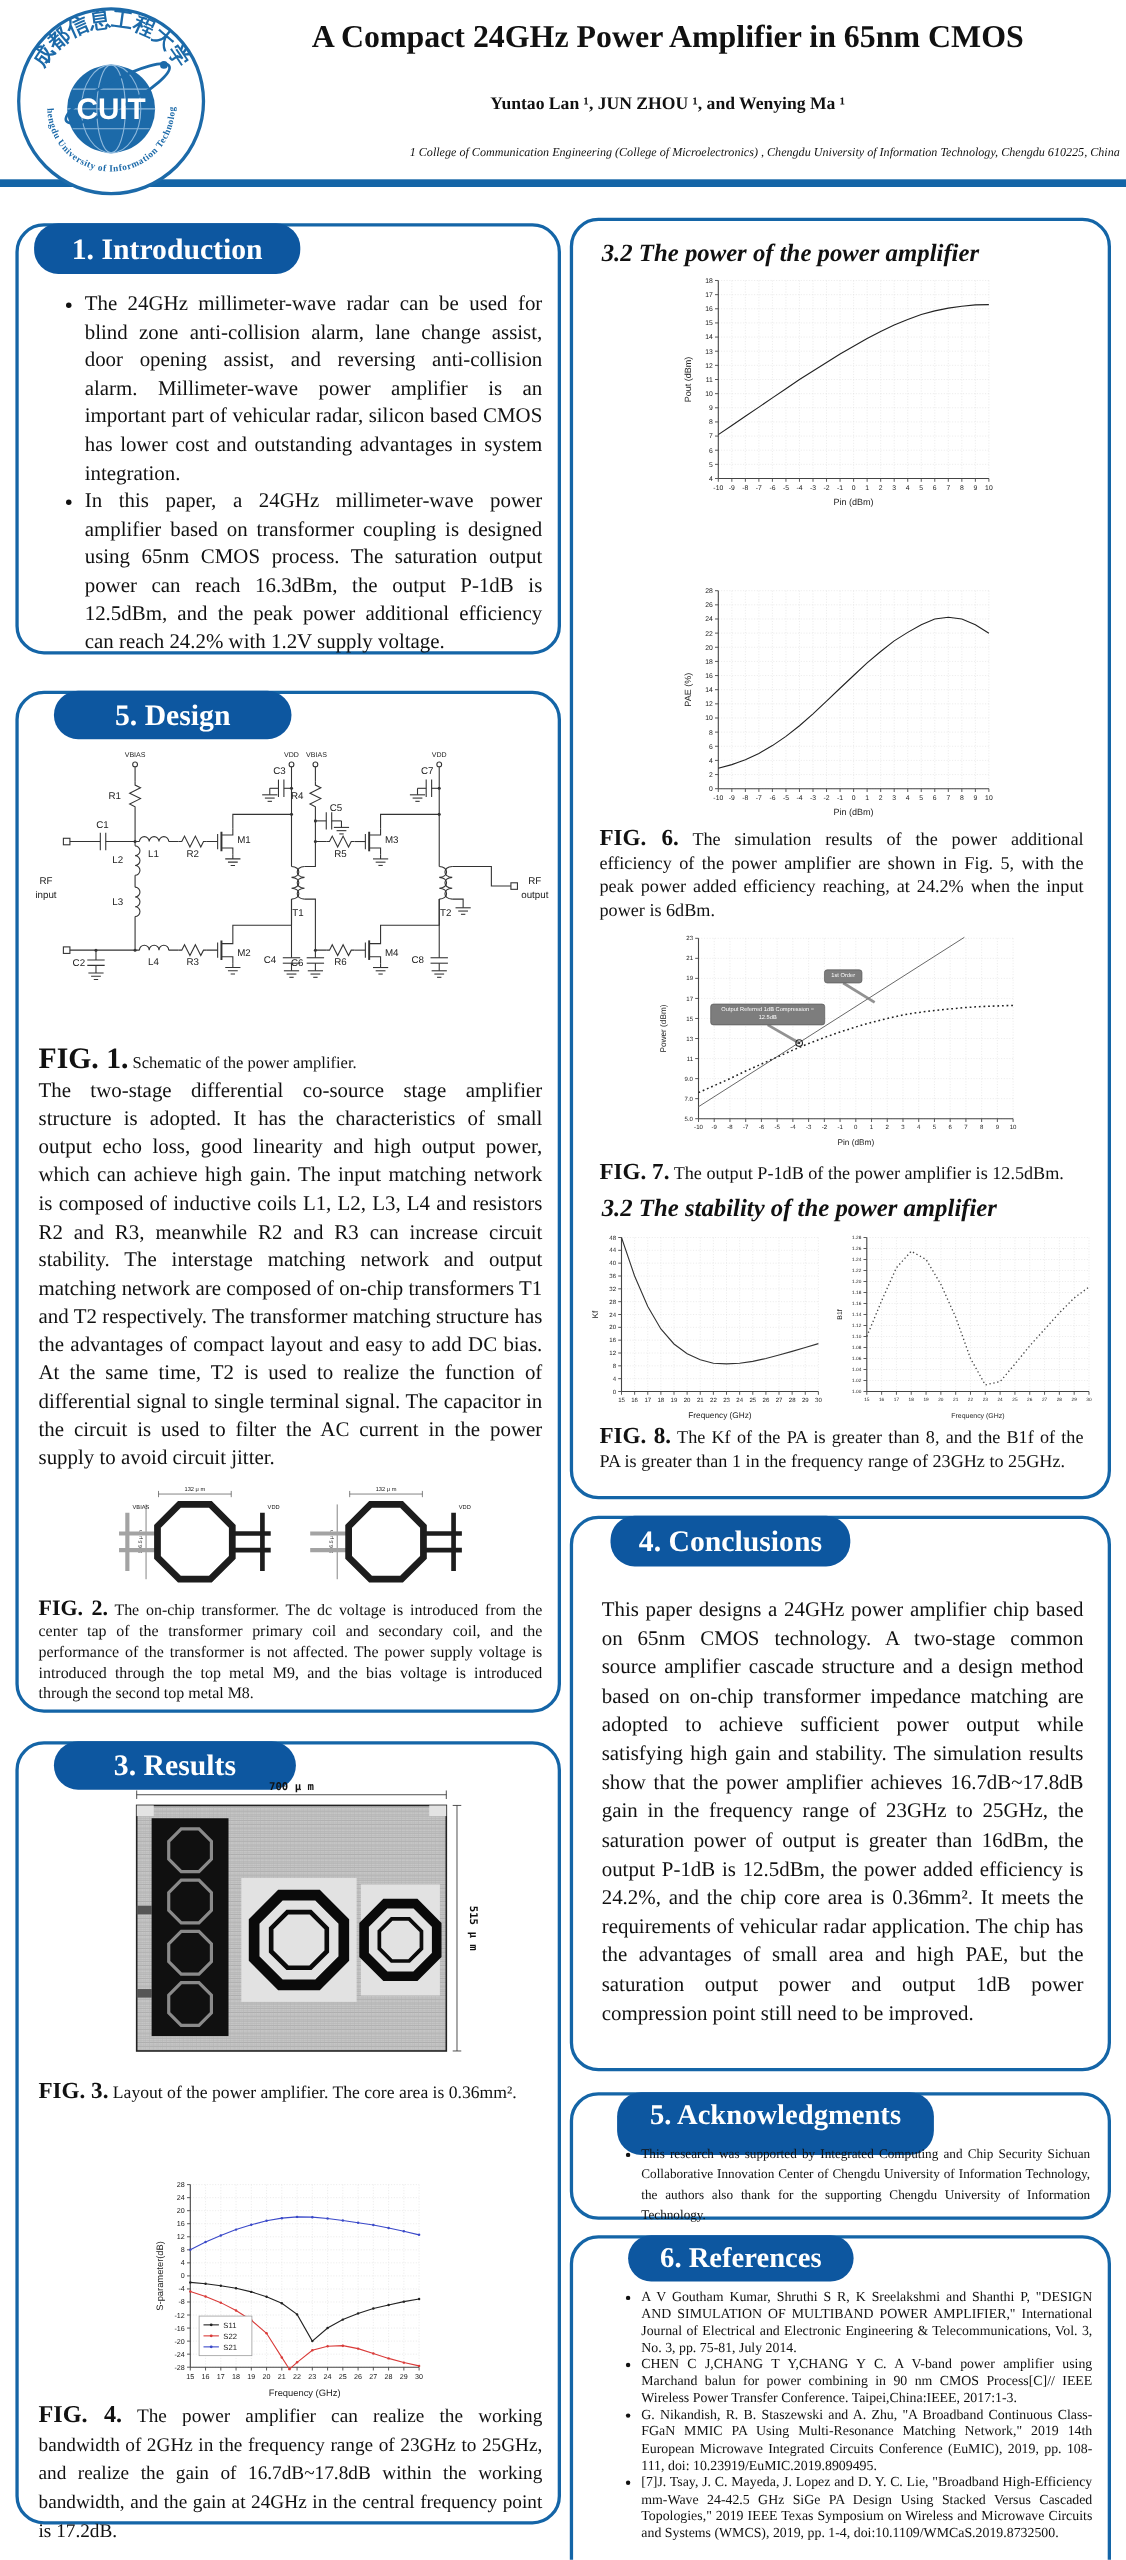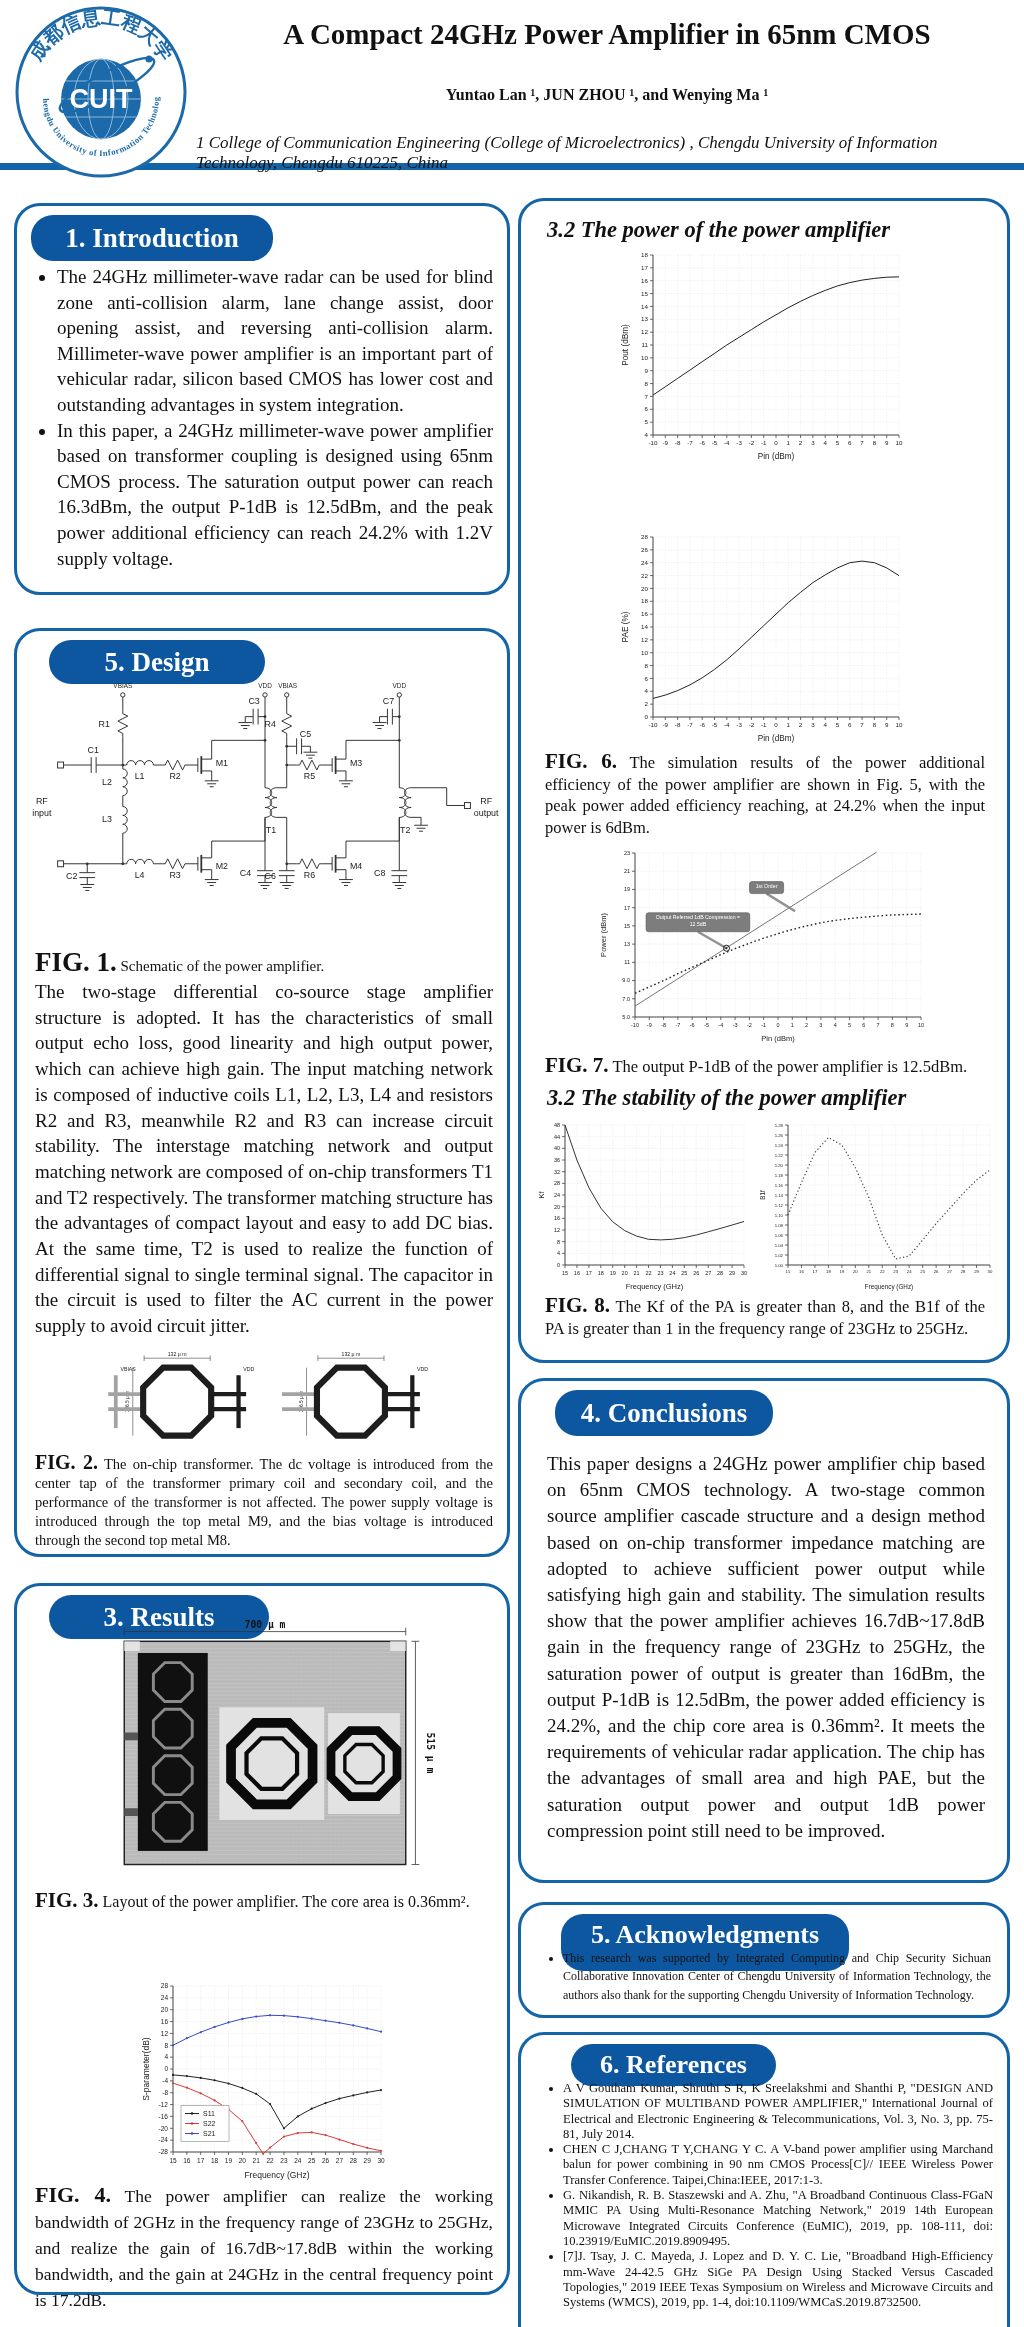--- a/index.html
+++ b/index.html
@@ -1,31 +1,31 @@
 <!DOCTYPE html>
 <html><head>
 <meta charset="utf-8">
 <style>
   html,body{margin:0;padding:0;}
   body{width:1024px;height:2327px;position:relative;background:#ffffff;
        font-family:"Liberation Serif",serif;color:#111;}
   .abs{position:absolute;}
   .box{position:absolute;background:#fff;border:3px solid #1465a7;border-radius:26px;box-sizing:border-box;}
   .badge{position:absolute;top:-3px;background:#0d57a0;border-radius:22px;color:#fff;
-         font-weight:bold;text-align:center;font-family:"Liberation Serif",serif;margin-top:12px;}
+         font-weight:bold;text-align:center;font-family:"Liberation Serif",serif;}
   .badge span{display:inline-block;}
   .divider{position:absolute;left:0;right:0;background:#1465a7;}
   #title{position:absolute;left:196px;right:6px;top:18px;text-align:center;
          font-size:29px;font-weight:bold;}
   #authors{position:absolute;left:196px;right:6px;top:86px;text-align:center;
          font-size:16px;font-weight:bold;}
-  #affil{position:absolute;left:196px;right:6px;top:133px;text-align:left;
-         font-size:17px;font-style:italic;}
+  #affil{position:absolute;left:196px;right:6px;top:133px;text-align:right;
+         font-size:11px;font-style:italic;}
   ul.blt{margin:0;padding:0 0 0 22px;}
-  ul.blt li{text-align:justify;}
+  ul.blt li{text-align:justify;margin-left:20px;}
   .t19 li, .t19{font-size:19px;line-height:25.6px;}
   .para{position:absolute;text-align:justify;font-size:19px;line-height:25.7px;margin:0;}
   .subhead{position:absolute;font-weight:bold;font-style:italic;font-size:21.5px;margin:0;}
   .cap{position:absolute;margin:0;text-align:justify;}
   .cap .capb{font-weight:bold;}
   .cap-f1{font-size:15px;}      .cap-f1 .capb{font-size:27px;}
   .cap-sm{font-size:14.5px;line-height:19px;}  .cap-sm .capb{font-size:20px;}
   .cap-md{font-size:16.5px;line-height:21.5px;} .cap-md .capb{font-size:21px;}
   .cap-lg{font-size:17.5px;line-height:26px;}   .cap-lg .capb{font-size:22px;}
   figure.chart{margin:0;position:absolute;}

